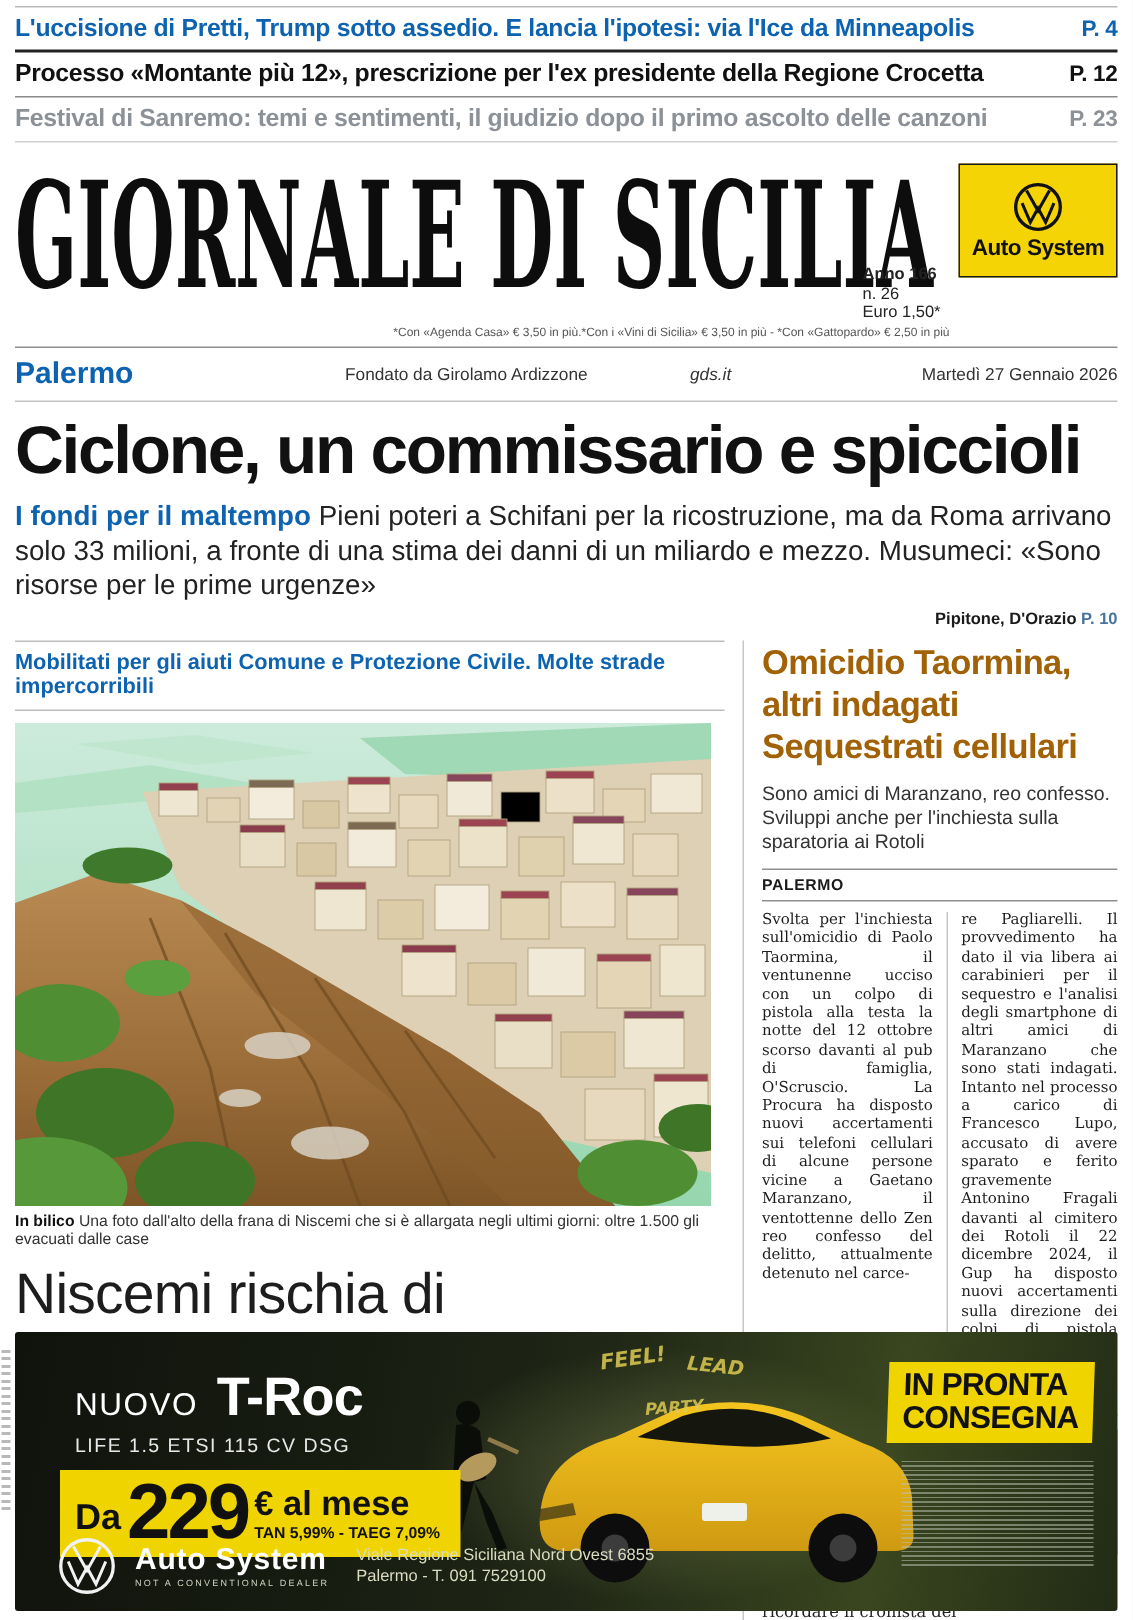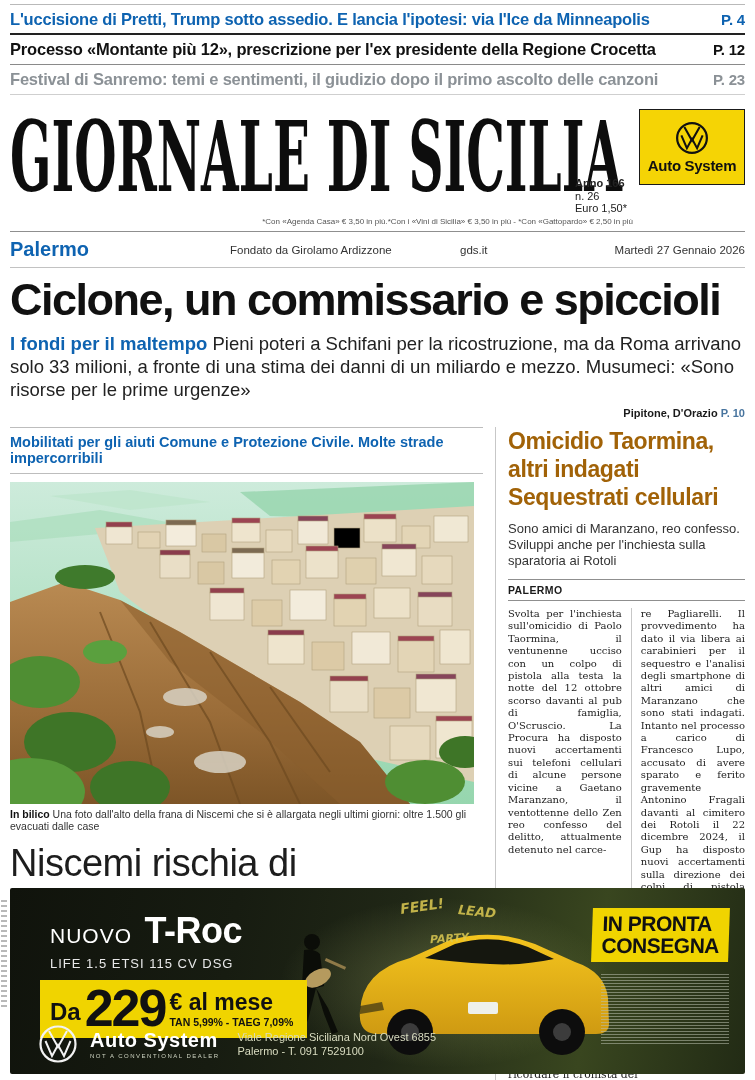--- a/index.html
+++ b/index.html
@@ -26,21 +26,21 @@
   .vw-box .brand { font-weight:bold; font-size:15px; color:#111; letter-spacing:-0.3px; }
   .issue-info { position:absolute; right:118px; top:82px; text-align:left; font-size:11px; line-height:12.5px; color:#222; }
   .issue-info .anno { font-weight:bold; }
   .supplements { position:absolute; right:112px; top:122px; font-size:8px; color:#555; }
 
   
   .dateline { display:flex; align-items:center; border-top:1px solid #8f8f8f; border-bottom:1px solid #c2c2c2;
               padding:6px 0; }
   .dateline .edition { color:#0e63b1; font-weight:bold; font-size:20px; width:220px; }
   .dateline .founded { font-size:11.5px; color:#333; width:230px; }
-  .dateline .site { font-size:11.5px; color:#333; width:150px; }
+  .dateline .site { font-size:11.5px; color:#333; width:150px;font-style:italic; }
   .dateline .date { font-size:11.5px; color:#333; flex:1; text-align:right; }
 
   
   .lead { padding-top:8px; }
   .lead h1 { font-size:45px; line-height:48px; font-weight:bold; letter-spacing:-1.5px; color:#111; }
   .lead .deck { margin-top:8px; font-size:18.5px; line-height:23px; color:#222; }
   .lead .kicker { color:#0e63b1; font-weight:bold; }
   .lead .byline { text-align:right; font-size:11px; font-weight:bold; margin-top:6px; }
   .pgref { color:#47749e; font-weight:bold; }
 

